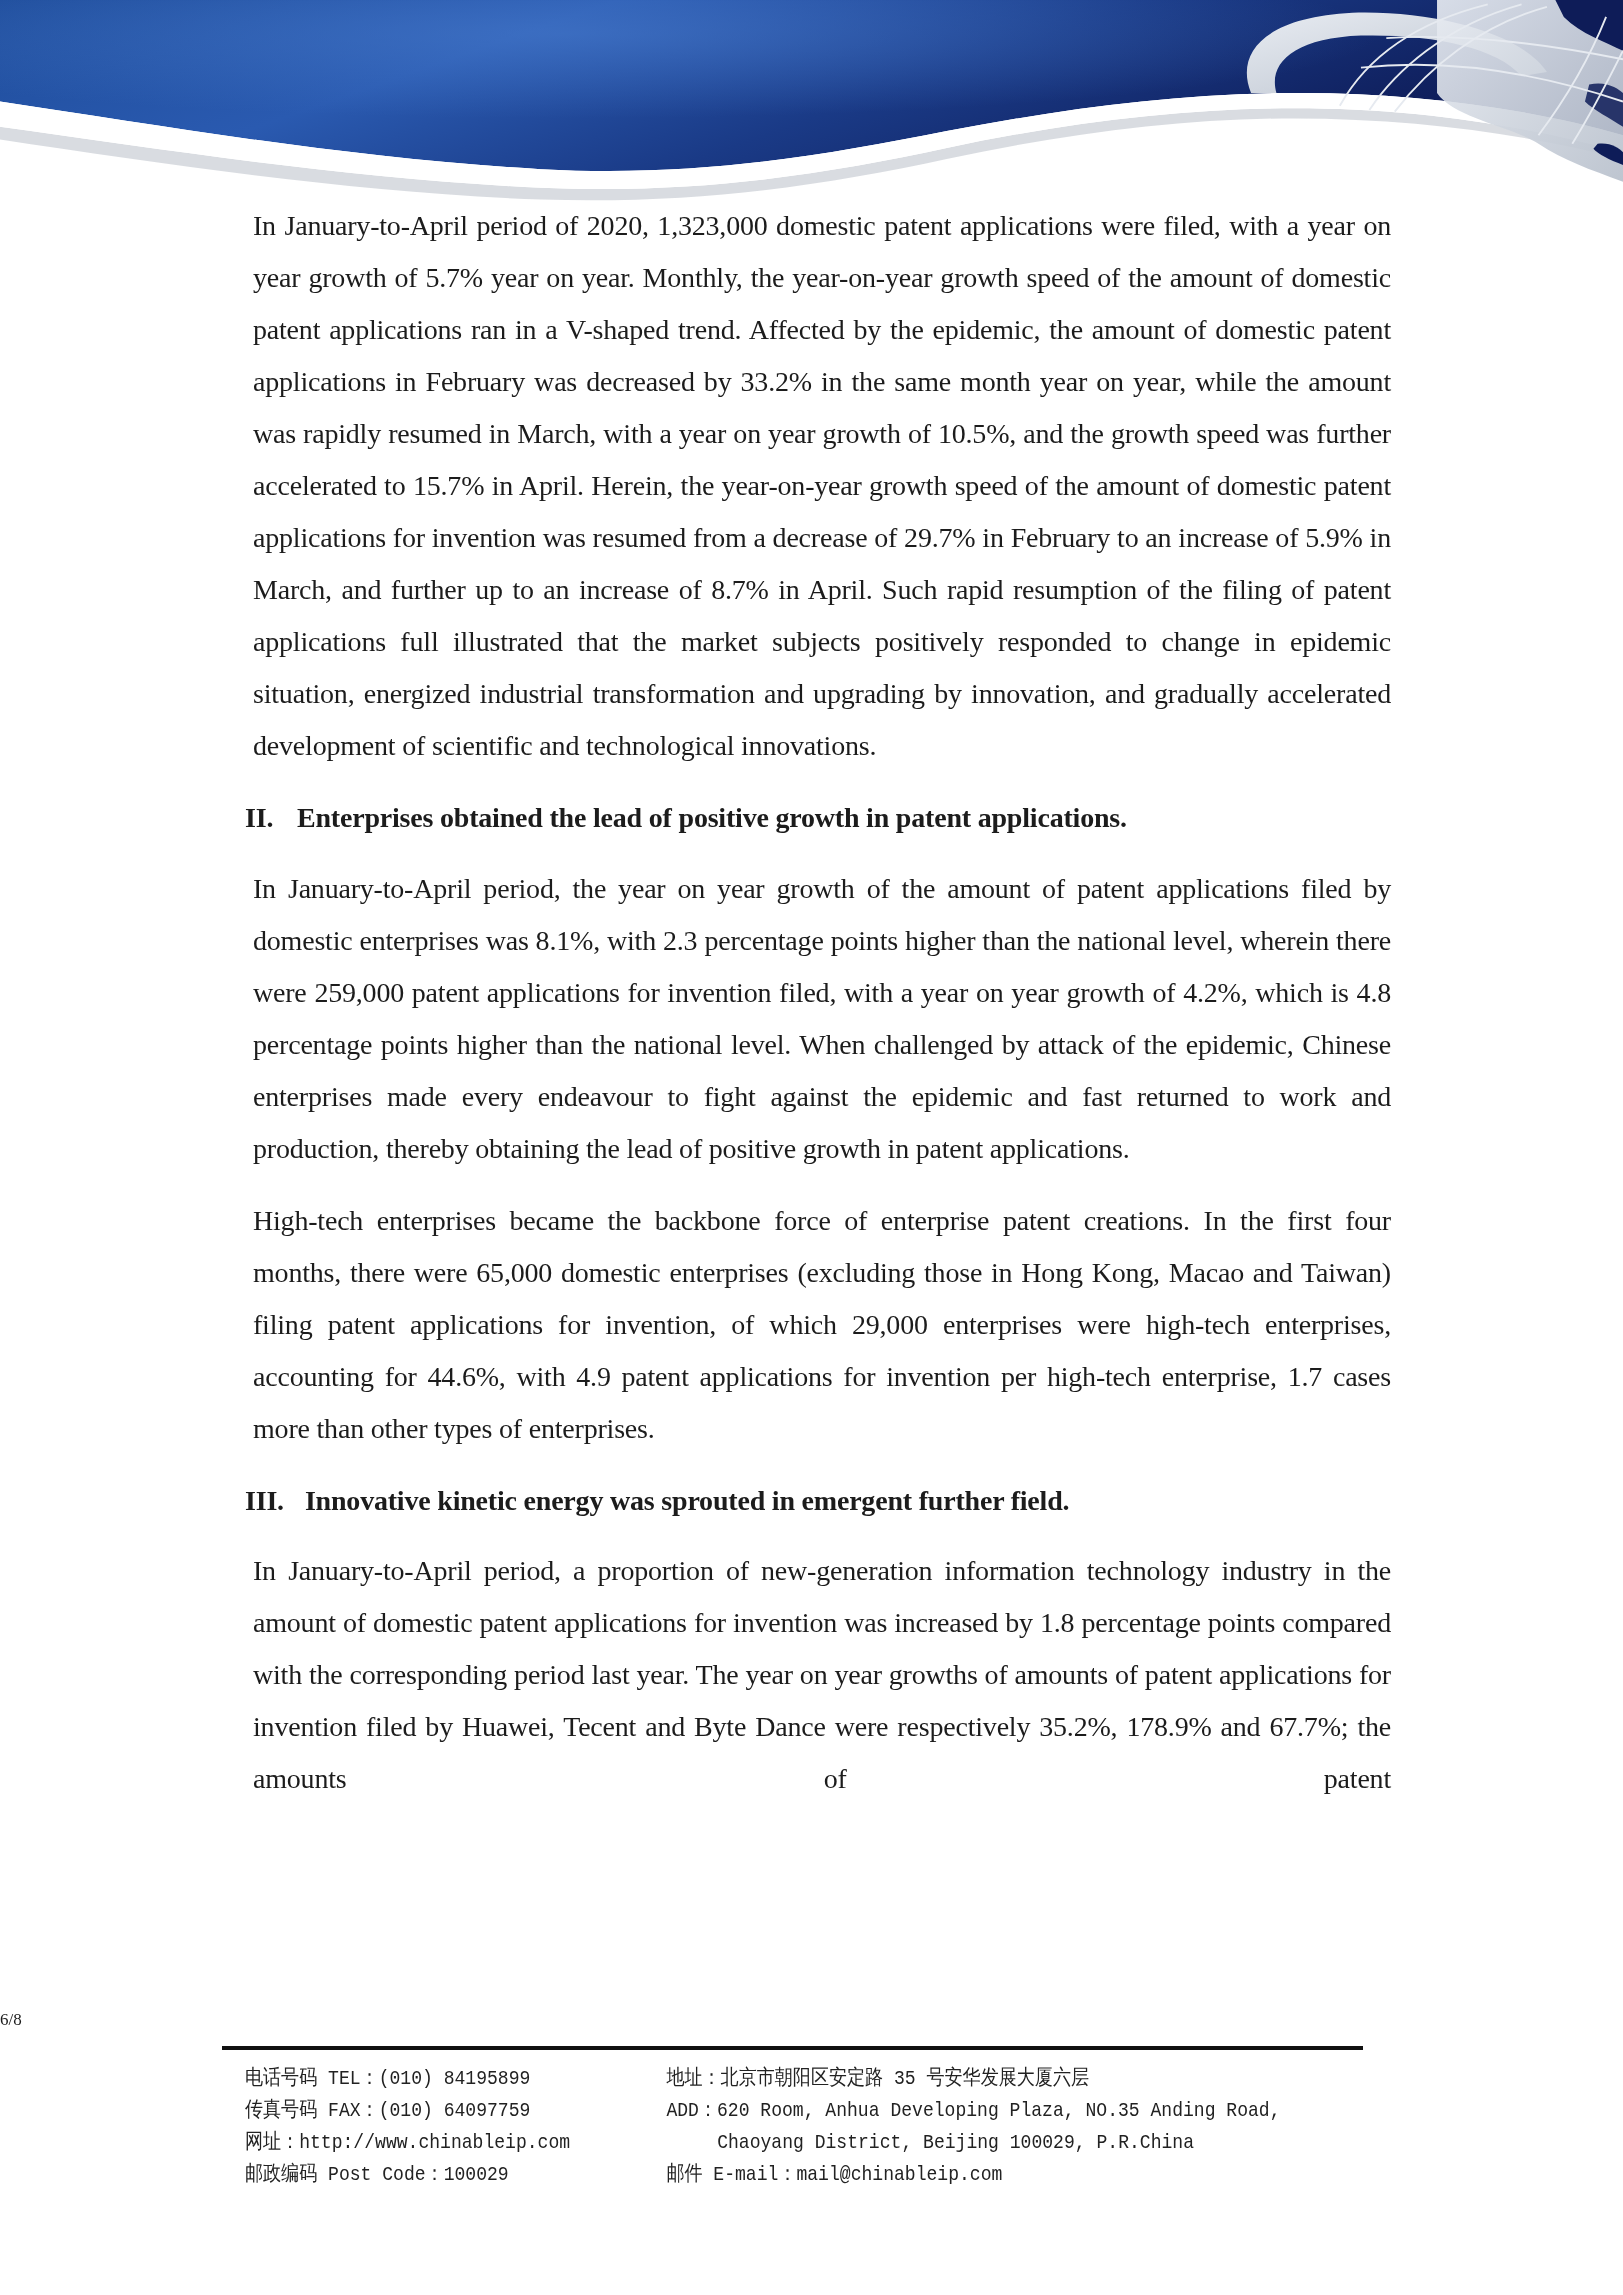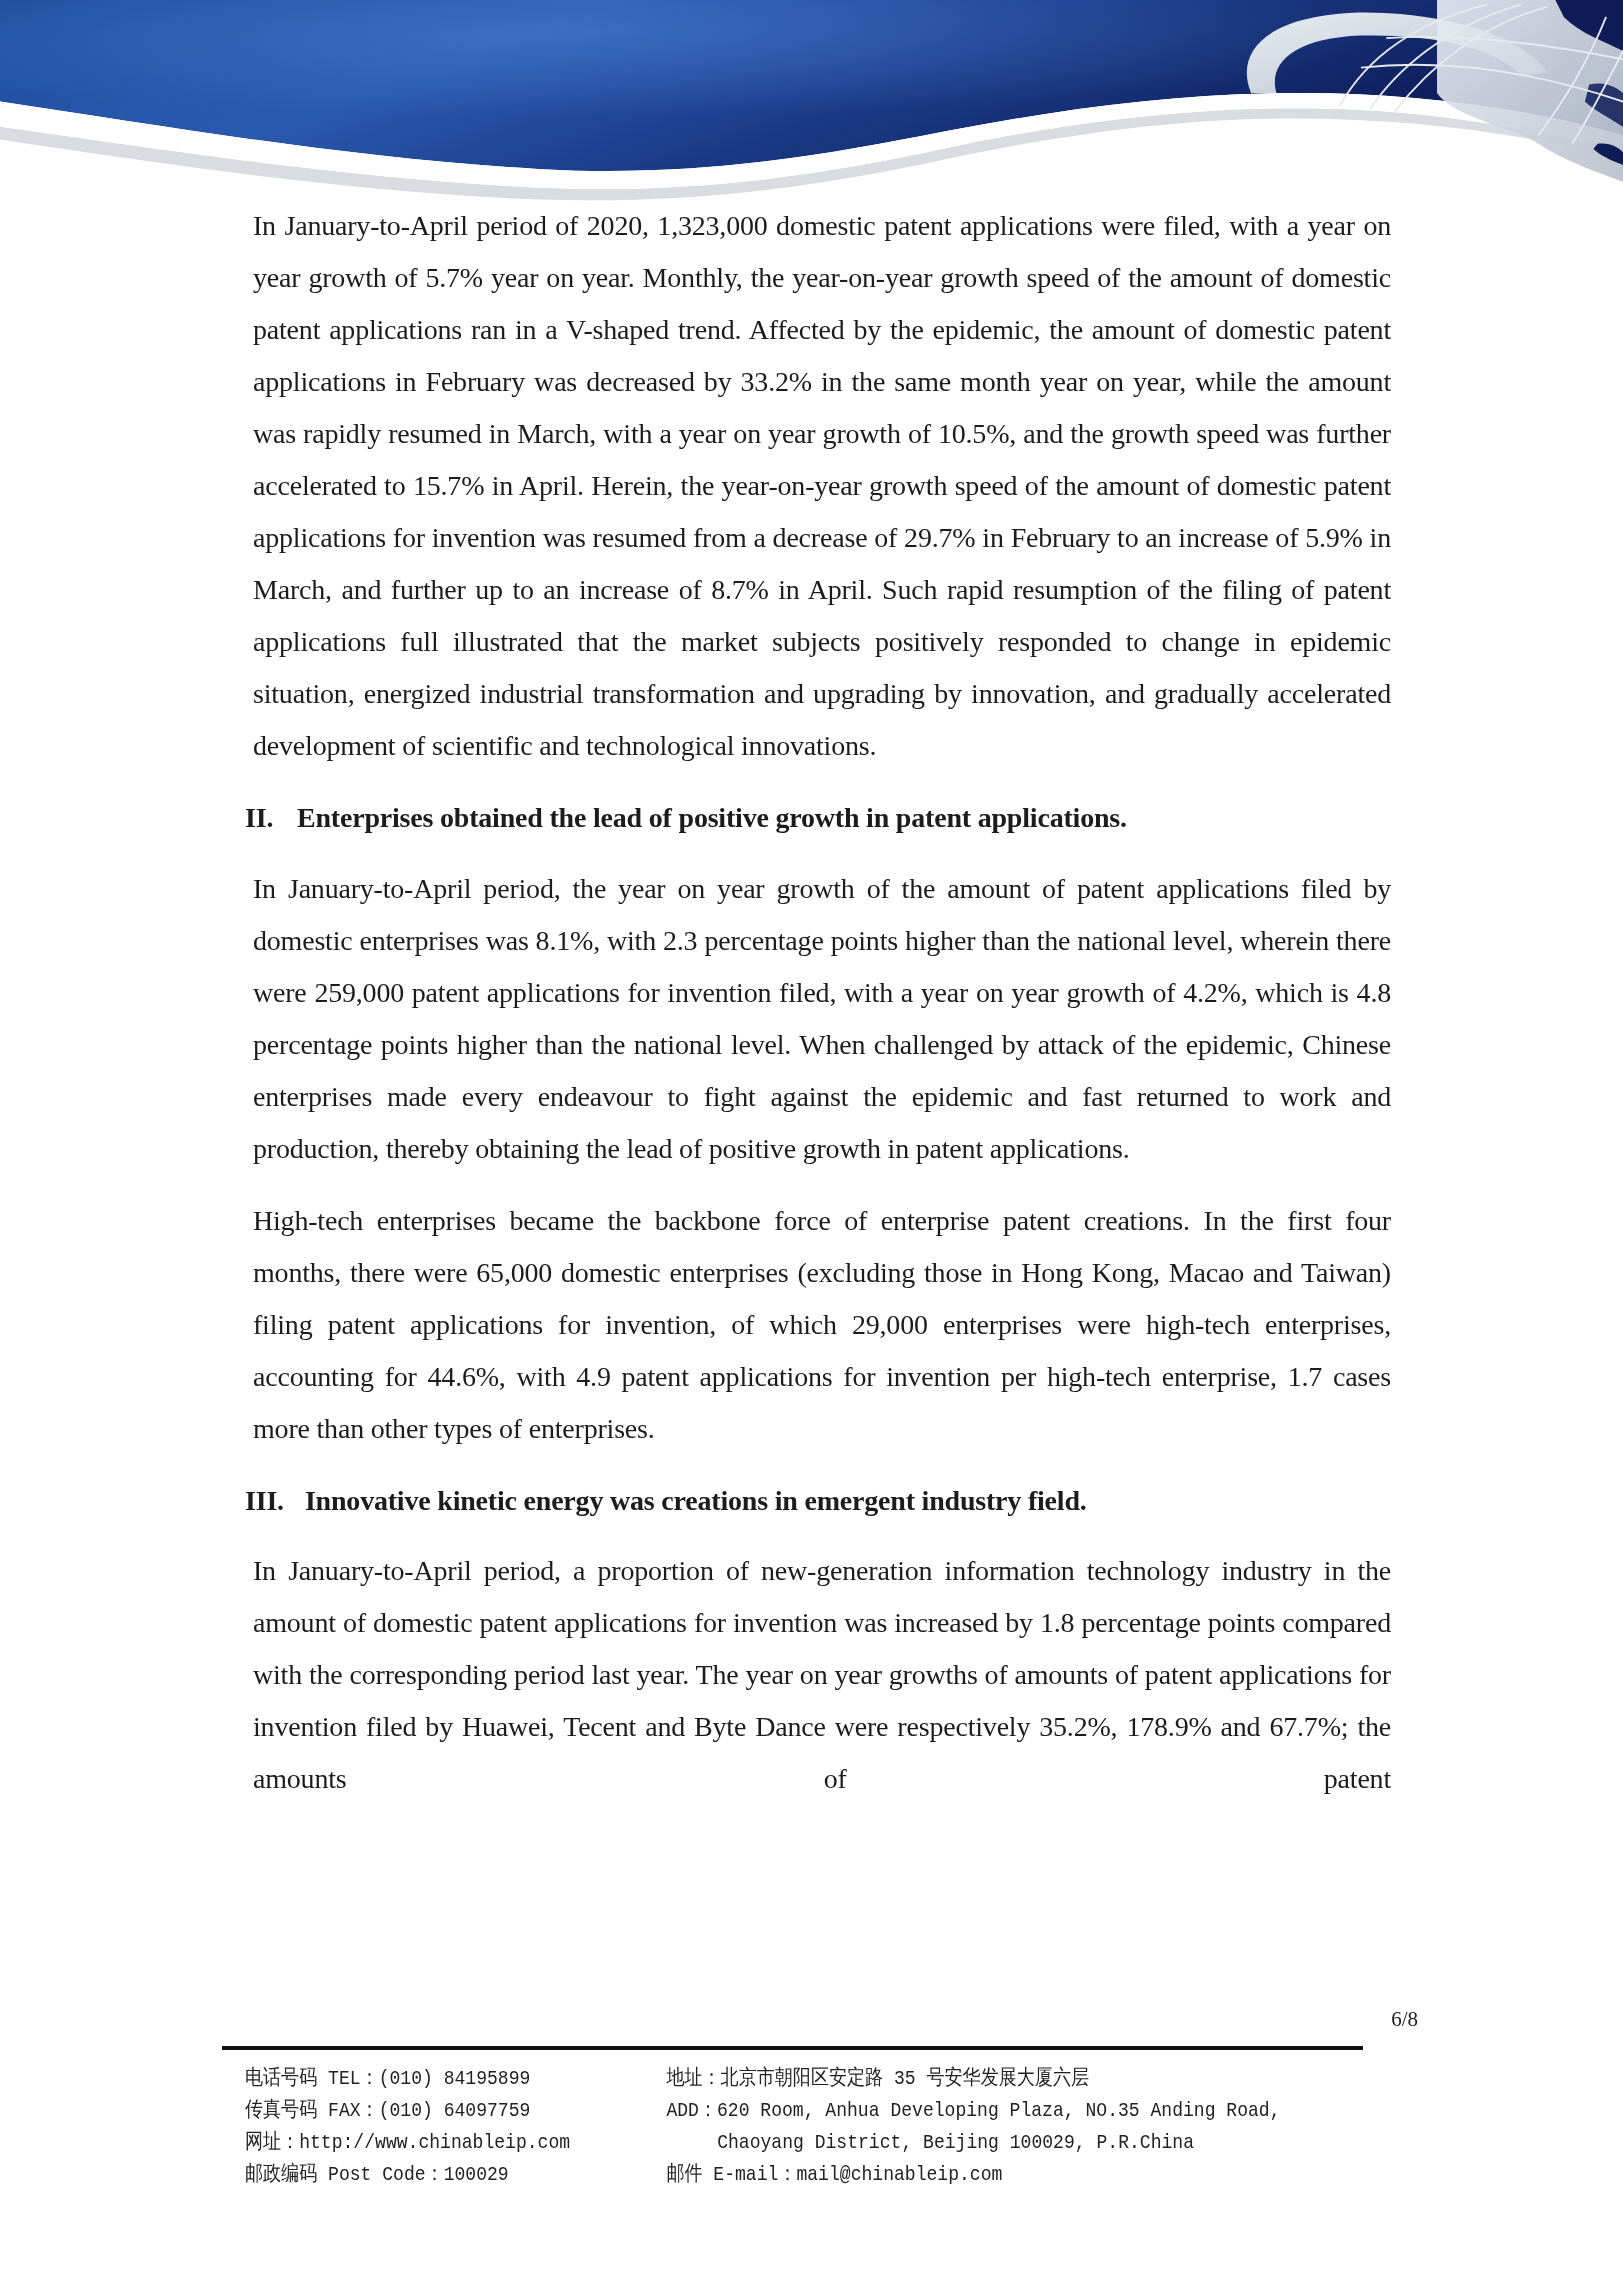--- a/index.html
+++ b/index.html
@@ -48,22 +48,22 @@
     }
     .heading .num { display: inline-block; min-width: 52px; font-family: Liberation Serif, serif; }
     .heading.h3 .num { min-width: 0; margin-right: 21px; }
 
     
     .page-number {
       position: absolute;
       left: 0;
       width: 1418px;
       top: 2007px;
-      text-align: right;
-      font-size: 21px;
+      text-align: left;
+      font-size: 17px;
       line-height: 25px;
     }
     .footer-rule {
       position: absolute;
       left: 222px;
       top: 2046px;
       width: 1141px;
       height: 4.2px;
       background: #111111;
     }
@@ -149,21 +149,21 @@
 <div class="content">
   <p class="para">In January-to-April period of 2020, 1,323,000 domestic patent applications were filed, with a year on year growth of 5.7% year on year. Monthly, the year-on-year growth speed of the amount of domestic patent applications ran in a V-shaped trend. Affected by the epidemic, the amount of domestic patent applications in February was decreased by 33.2% in the same month year on year, while the amount was rapidly resumed in March, with a year on year growth of 10.5%, and the growth speed was further accelerated to 15.7% in April. Herein, the year-on-year growth speed of the amount of domestic patent applications for invention was resumed from a decrease of 29.7% in February to an increase of 5.9% in March, and further up to an increase of 8.7% in April. Such rapid resumption of the filing of patent applications full illustrated that the market subjects positively responded to change in epidemic situation, energized industrial transformation and upgrading by innovation, and gradually accelerated development of scientific and technological innovations.</p>
 
   <h2 class="heading">
     <span class="num">II.</span><span>Enterprises obtained the lead of positive growth in patent applications.</span>
   </h2>
   <p class="para">In January-to-April period, the year on year growth of the amount of patent applications filed by domestic enterprises was 8.1%, with 2.3 percentage points higher than the national level, wherein there were 259,000 patent applications for invention filed, with a year on year growth of 4.2%, which is 4.8 percentage points higher than the national level. When challenged by attack of the epidemic, Chinese enterprises made every endeavour to fight against the epidemic and fast returned to work and production, thereby obtaining the lead of positive growth in patent applications.</p>
   <p class="para">High-tech enterprises became the backbone force of enterprise patent creations. In the first four months, there were 65,000 domestic enterprises (excluding those in Hong Kong, Macao and Taiwan) filing patent applications for invention, of which 29,000 enterprises were high-tech enterprises, accounting for 44.6%, with 4.9 patent applications for invention per high-tech enterprise, 1.7 cases more than other types of enterprises.</p>
 
   <h2 class="heading h3">
-    <span class="num">III.</span><span>Innovative kinetic energy was creations in emergent industry field.</span>
+    <span class="num">III.</span><span>Innovative kinetic energy was sprouted in emergent further field.</span>
   </h2>
   <p class="para" style="text-align-last: justify;">In January-to-April period, a proportion of new-generation information technology industry in the amount of domestic patent applications for invention was increased by 1.8 percentage points compared with the corresponding period last year. The year on year growths of amounts of patent applications for invention filed by Huawei, Tecent and Byte Dance were respectively 35.2%, 178.9% and 67.7%; the amounts of patent</p>
 </div>
 
 <div class="page-number">6/8</div>
 <div class="footer-rule"></div>
 
 <div class="footer">
   <div class="col-left">
     <div class="row">电话号码 TEL：(010) 84195899</div>

